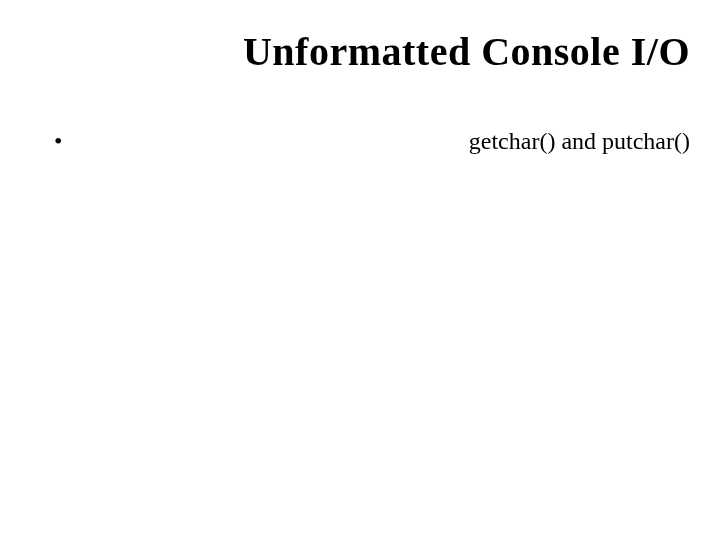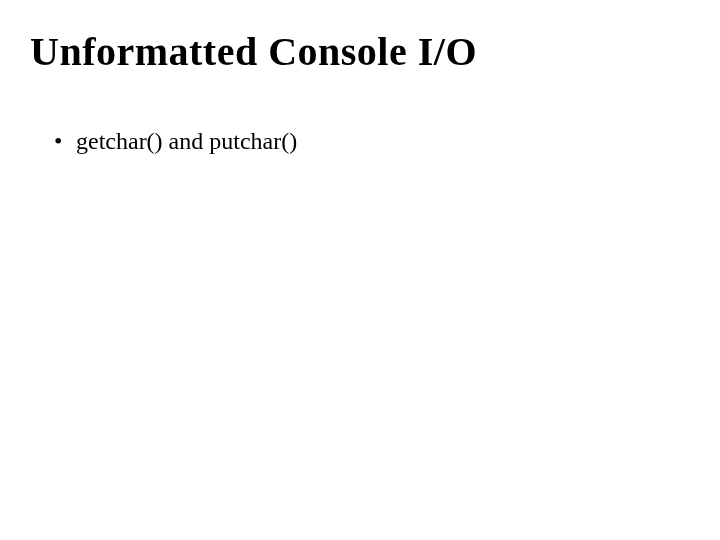--- a/index.html
+++ b/index.html
@@ -1,32 +1,33 @@
 <!DOCTYPE html>
 <html><head>
   <meta charset="utf-8">
   <style>
     * {
       margin: 0;
       padding: 0;
       box-sizing: border-box;
+      text-align: right;
     }
     body {
       width: 720px;
       height: 540px;
       background: #ffffff;
       font-family: "Times New Roman", Times, serif;
       color: #000000;
       padding: 28px 30px;
       overflow: hidden;
     }
     .title {
       font-size: 40px;
       font-weight: bold;
-      text-align: left;
+      text-align: right;
       margin-bottom: 48px;
       letter-spacing: 0.5px;
     }
     .bullet-list {
       list-style: none;
       padding-left: 24px;
     }
     .bullet-item {
       font-size: 24px;
       line-height: 1.5;

